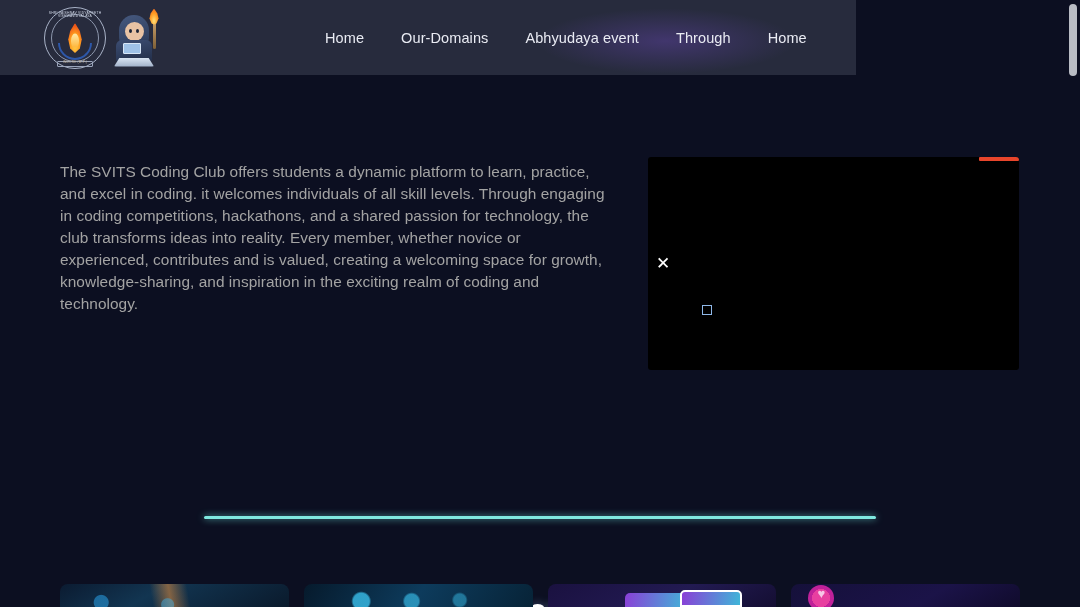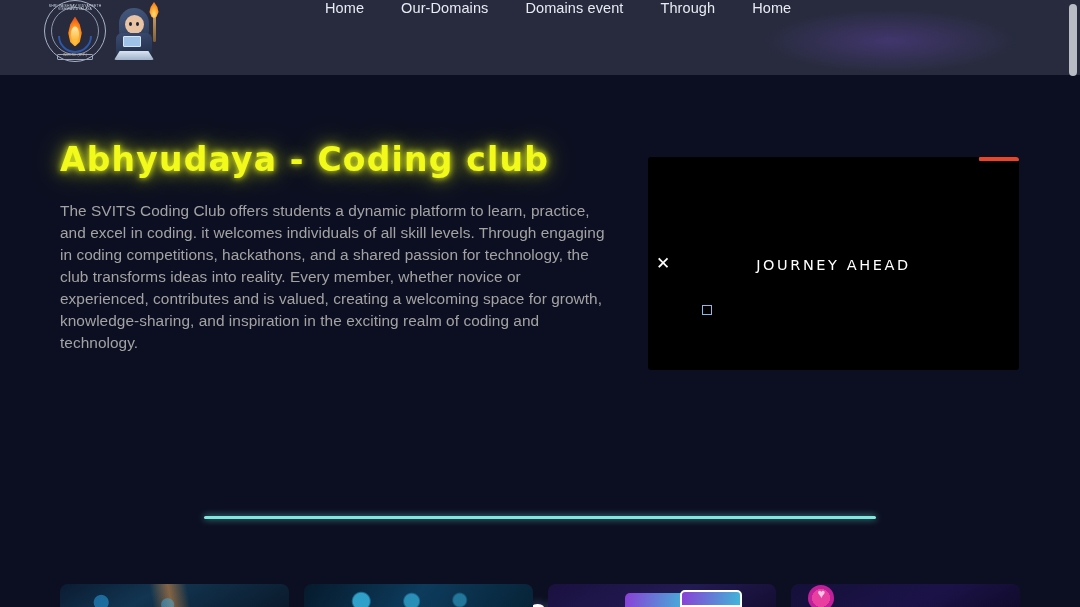--- a/index.html
+++ b/index.html
@@ -6,23 +6,23 @@
   html,body { width:1080px; height:607px; overflow:hidden; }
   body {
     background:#0c0f21;
     font-family:"Liberation Sans", sans-serif;
     color:#e8eaf2;
     position:relative;
   }
 
   
   .header {
-    position:absolute; top:0; left:0; width:1080px; height:75px;
+    position:absolute; top:0; left:0; width:856px; height:75px;
     background:#272b3d;
-    display:flex; align-items:flex-start;
+    display:flex; align-items:center;
     z-index:20;
   }
   .header:after{
     content:""; position:absolute; right:60px; top:8px; width:260px; height:66px;
     background:radial-gradient(ellipse at center, rgba(126,80,220,.30), rgba(126,80,220,0) 70%);
     pointer-events:none;
   }
 
   .logos { display:flex; align-items:center; margin-left:44px; gap:6px; z-index:2;}
 
@@ -264,38 +264,36 @@
         </div>
       <div class="body"></div>
       <div class="laptop"></div>
       <div class="base"></div>
     </div>
   </div>
 
   <nav class="nav">
     <a href="#">Home</a>
     <a href="#">Our-Domains</a>
-    <a href="#">Domains event</a>
+    <a href="#">Abhyudaya event</a>
     <a href="#">Through</a>
     <a href="#">Home</a>
   </nav>
 
 </div>
 
 <div class="hero">
 
   <div class="hero-left">
-    <div class="headline">Abhyudaya - Coding club</div>
     <p class="hero-text">The SVITS Coding Club offers students a dynamic platform to learn, practice, and excel in coding. it welcomes individuals of all skill levels. Through engaging in coding competitions, hackathons, and a shared passion for technology, the club transforms ideas into reality. Every member, whether novice or experienced, contributes and is valued, creating a welcoming space for growth, knowledge-sharing, and inspiration in the exciting realm of coding and technology.</p>
   </div>
 
   <div class="video-wrap">
     <div class="vid-progress"></div>
     <div class="vid-x">✕</div>
-    <div class="vid-title">JOURNEY AHEAD</div>
     <div class="vid-square"></div>
     <svg class="vid-tri" width="22" height="20" viewBox="0 0 22 20">
       <polygon points="2,10 20,2 14,18" fill="none" stroke="#8fb8e8" stroke-width="1.6" stroke-linejoin="round"></polygon>
     </svg>
   </div>
 
   <div class="divider"></div>
 
   <div class="sec-title">Our Domains</div>
 </div>

